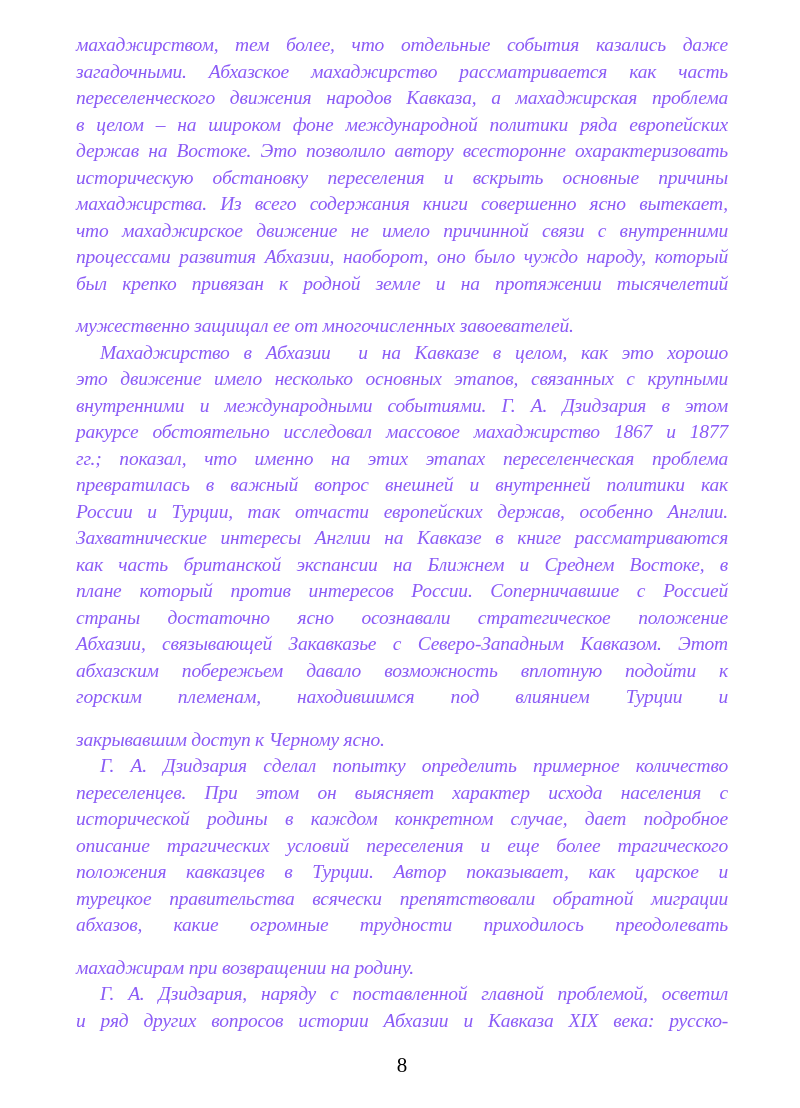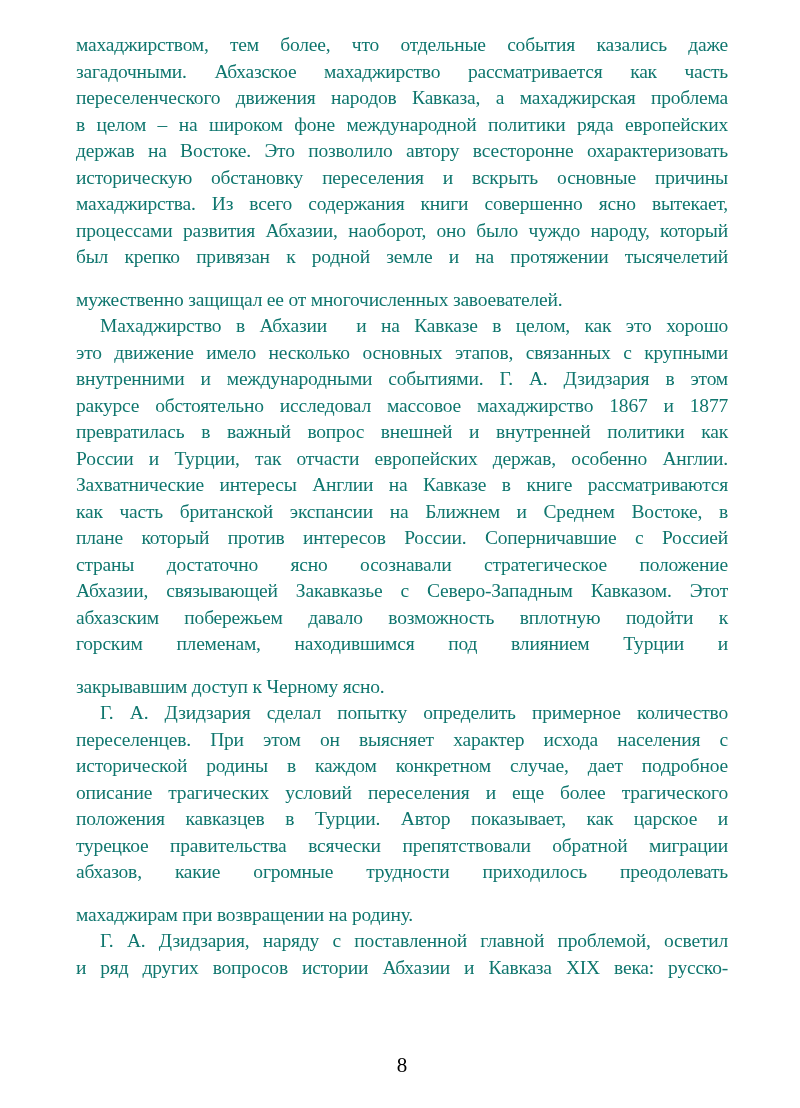--- a/index.html
+++ b/index.html
@@ -51,38 +51,40 @@
     text-align: center;
     font-size: 21px;
     line-height: 28px;
     color: #000000;
   }
 </style>
 </head>
 <body style="background: rgb(255, 255, 255);">
 
 <div class="page">
-  <main class="text-block" style="color: #0f766e;">
+  <main class="text-block" style="color: #8b5cf6; font-style: italic;">
       <div class="para">
         <div class="line">махаджирством, тем более, что отдельные события казались даже</div>
         <div class="line">загадочными. Абхазское махаджирство рассматривается как часть</div>
         <div class="line">переселенческого движения народов Кавказа, а махаджирская проблема</div>
         <div class="line">в целом – на широком фоне международной политики ряда европейских</div>
         <div class="line">держав на Востоке. Это позволило автору всесторонне охарактеризовать</div>
         <div class="line">историческую обстановку переселения и вскрыть основные причины</div>
         <div class="line">махаджирства. Из всего содержания книги совершенно ясно вытекает,</div>
+        <div class="line">что махаджирское движение не имело причинной связи с внутренними</div>
         <div class="line">процессами развития Абхазии, наоборот, оно было чуждо народу, который</div>
         <div class="line">был крепко привязан к родной земле и на протяжении тысячелетий</div>
         <div class="line para-end">мужественно защищал ее от многочисленных завоевателей.</div>
       </div>
       <div class="para">
         <div class="line indent">Махаджирство в Абхазии &nbsp;и на Кавказе в целом, как это хорошо</div>
         <div class="line">это движение имело несколько основных этапов, связанных с крупными</div>
         <div class="line">внутренними и международными событиями. Г. А. Дзидзария в этом</div>
         <div class="line">ракурсе обстоятельно исследовал массовое махаджирство 1867 и 1877</div>
+        <div class="line">гг.; показал, что именно на этих этапах переселенческая проблема</div>
         <div class="line">превратилась в важный вопрос внешней и внутренней политики как</div>
         <div class="line">России и Турции, так отчасти европейских держав, особенно Англии.</div>
         <div class="line">Захватнические интересы Англии на Кавказе в книге рассматриваются</div>
         <div class="line">как часть британской экспансии на Ближнем и Среднем Востоке, в</div>
         <div class="line">плане который против интересов России. Соперничавшие с Россией</div>
         <div class="line">страны достаточно ясно осознавали стратегическое положение</div>
         <div class="line">Абхазии, связывающей Закавказье с Северо-Западным Кавказом. Этот</div>
         <div class="line">абхазским побережьем давало возможность вплотную подойти к</div>
         <div class="line">горским племенам, находившимся под влиянием Турции и</div>
         <div class="line para-end">закрывавшим доступ к Черному ясно.</div>

